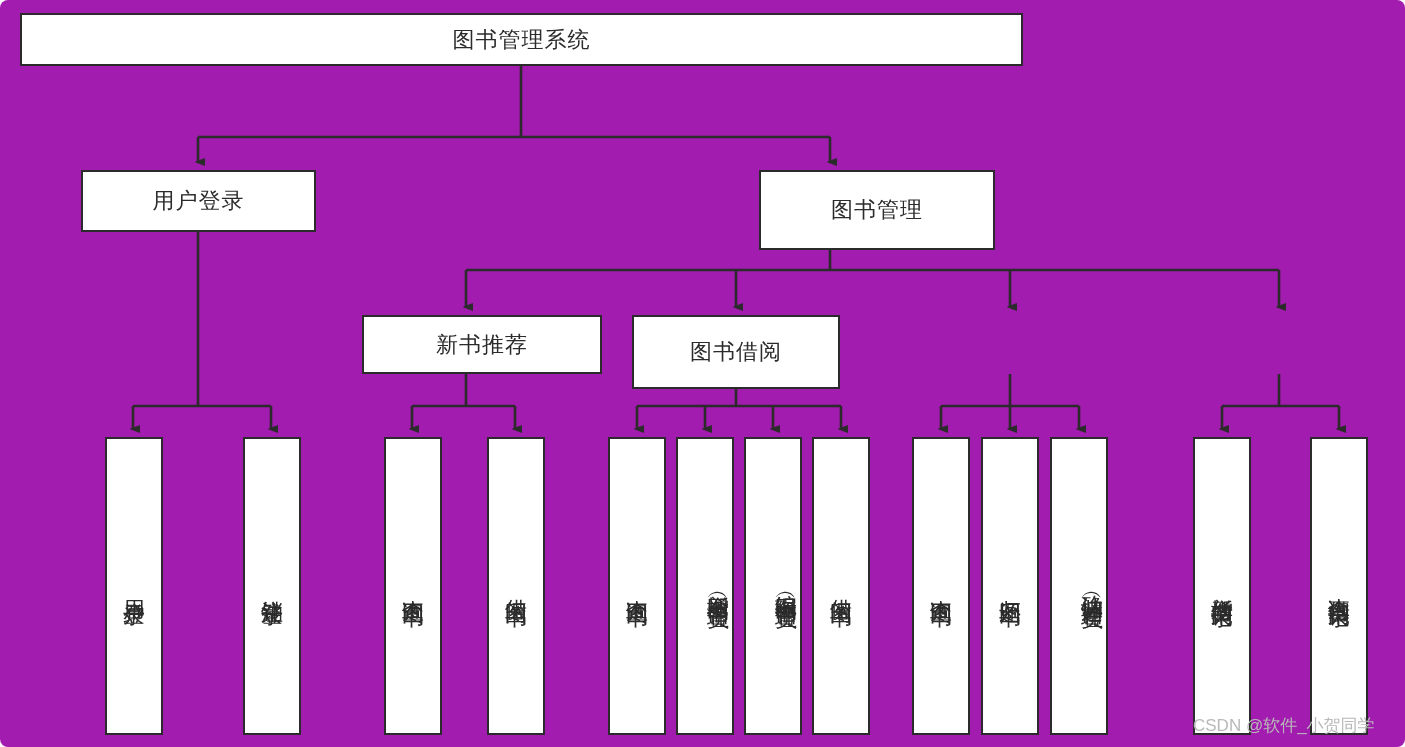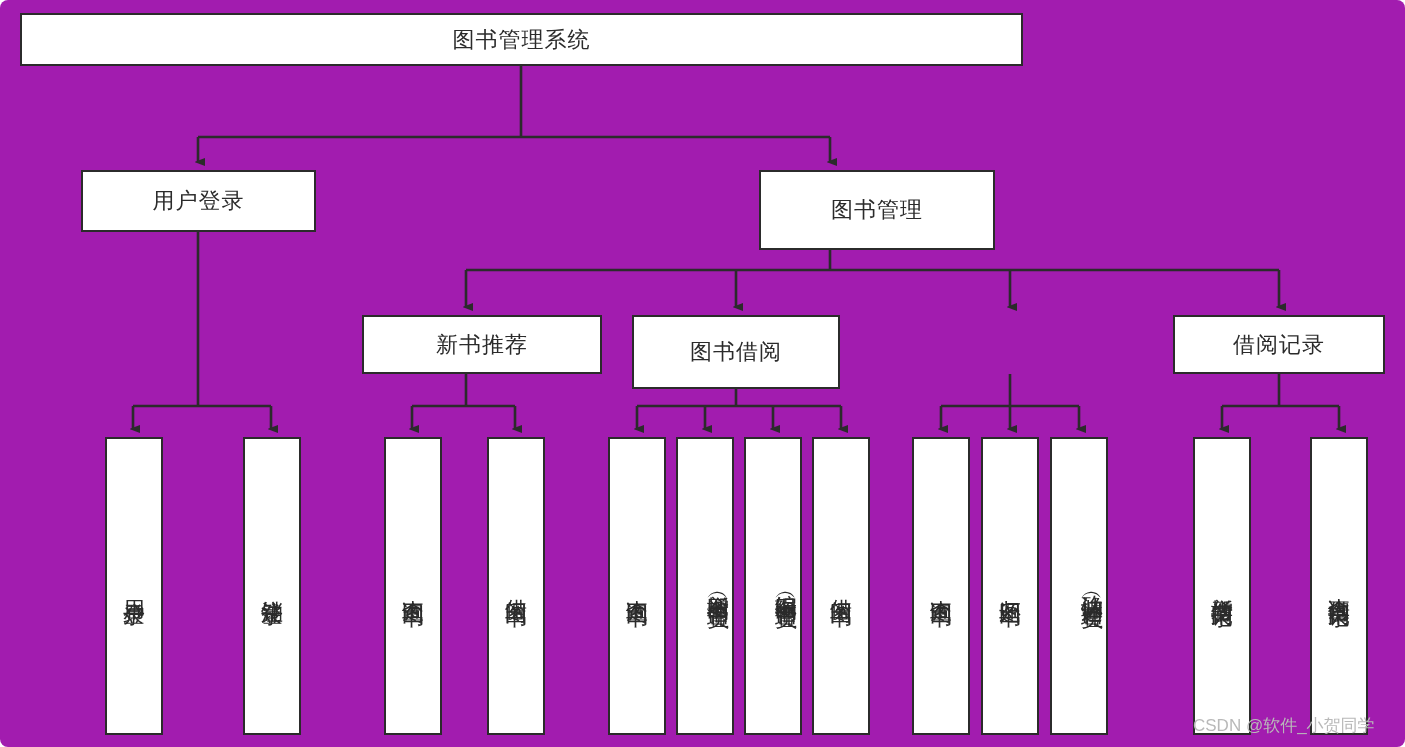--- a/index.html
+++ b/index.html
@@ -136,23 +136,20 @@
   <div class="node node-h" style="left:711px; top:170px; width:236px; height:80px;margin-left:48px;">
     <span class="lbl">图书管理</span>
   </div>
 
   <div class="node node-h" style="left:362px; top:315px; width:240px; height:59px;font-family:Liberation Serif, serif;">
     <span class="lbl">新书推荐</span>
   </div>
   <div class="node node-h" style="left:632px; top:315px; width:208px; height:74px;">
     <span class="lbl">图书借阅</span>
   </div>
-  <div class="node node-h" style="left:1173px; top:315px; width:212px; height:59px;">
-    <span class="lbl">借阅记录</span>
-  </div>
 
   <div class="node node-v v-mid" style="left:105px; top:437px; width:58px; height:298px;">
     <span class="lbl">用户登录</span>
   </div>
   <div class="node node-v v-mid" style="left:243px; top:437px; width:58px; height:298px;">
     <span class="lbl">注销登录</span>
   </div>
 
   <div class="node node-v v-mid" style="left:384px; top:437px; width:58px; height:298px;">
     <span class="lbl">查询图书</span>

